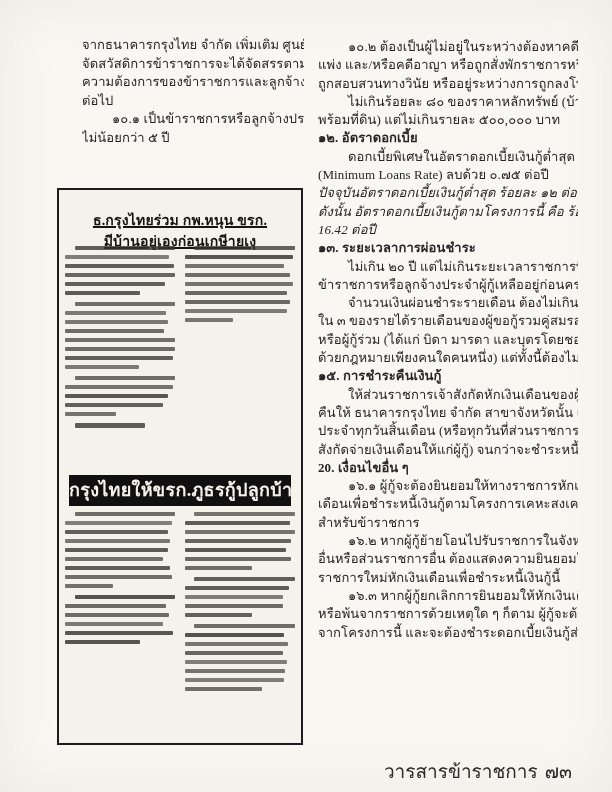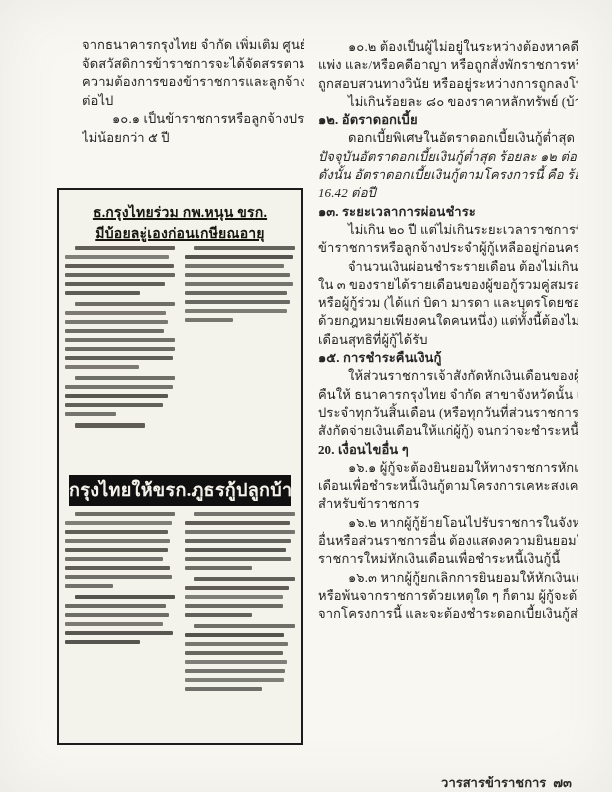--- a/index.html
+++ b/index.html
@@ -36,21 +36,21 @@
   .clip-headline{
     font-weight:bold;
     font-size:14px;
     line-height:21px;
     text-align:center;
     text-decoration:underline;
     text-decoration-thickness:1.5px;
     letter-spacing:0.2px;
     color:#17150f;
   }
-  .clip-headline.first{margin-top:12px;}
+  .clip-headline.first{margin-top:20px;}
   .clip-cols{
     position:absolute;left:6px;right:6px;
     display:flex;gap:9px;
     overflow:hidden;
   }
   .clip-cols.top{top:56px;height:206px;}
   .clip-cols.bottom{top:322px;height:224px;}
   .clip-col{flex:1;min-width:0;}
   .sim-line{
     height:4.2px;
@@ -67,44 +67,44 @@
     font-size:18px;
     line-height:31px;
     text-align:center;
     white-space:nowrap;
     overflow:hidden;
     letter-spacing:0.3px;
   }
   
   .footer{
     position:absolute;
-    top:772px;right:40px;
-    font-size:13px;
-    font-weight:bold;
+    top:756px;right:40px;
+    font-size:19px;
+    font-weight:normal;
     color:#2b2a26;
   }
   .footer .pgnum{margin-left:7px;}
 </style>
 </head>
 <body>
 
 <div class="page">
 
   <div id="left-top" class="textcol" style="left:82px;top:36px;width:222px;height:146px;">
       <div class="tline">จากธนาคารกรุงไทย จำกัด เพิ่มเติม ศูนย์ประสานการ</div>
       <div class="tline">จัดสวัสดิการข้าราชการจะได้จัดสรรตามสัดส่วนและ</div>
       <div class="tline">ความต้องการของข้าราชการและลูกจ้างในแต่ละจังหวัด</div>
       <div class="tline">ต่อไป</div>
       <div class="tline indent">๑๐.๑ เป็นข้าราชการหรือลูกจ้างประจำมาแล้ว</div>
       <div class="tline">ไม่น้อยกว่า ๕ ปี</div>
     </div>
 
   <div class="clipping">
     <div class="clip-headline first">ธ.กรุงไทยร่วม กพ.หนุน ขรก.</div>
-    <div class="clip-headline">มีบ้อยละู่เองก่อนเกษียณอายุ</div>
+    <div class="clip-headline">มีบ้านอยู่เองก่อนเกษีายเงุ</div>
 
     <div class="clip-cols top">
       <div class="clip-col">
           <div class="sim-line" style="margin-left: 9%; width: 91%; opacity: 0.79;"></div>
           <div class="sim-line" style="width: 94.2621%; opacity: 0.61;"></div>
           <div class="sim-line" style="width: 98.6605%; opacity: 0.79;"></div>
           <div class="sim-line" style="width: 99.2469%; opacity: 0.74;"></div>
           <div class="sim-line" style="width: 90.0771%; opacity: 0.78;"></div>
           <div class="sim-line" style="width: 67.7619%; opacity: 0.8;"></div>
           <div class="sim-line" style="margin-left: 9%; margin-top: 7px; width: 91%; opacity: 0.7;"></div>
@@ -178,33 +178,34 @@
           <div class="sim-line" style="width: 69.8623%; opacity: 0.69;"></div>
         </div>
     </div>
   </div>
 
   <div id="right-col" class="textcol" style="left:318px;top:38px;width:260px;height:716px;">
       <div class="tline indent">๑๐.๒ ต้องเป็นผู้ไม่อยู่ในระหว่างต้องหาคดี</div>
       <div class="tline">แพ่ง และ/หรือคดีอาญา หรือถูกสั่งพักราชการหรือ</div>
       <div class="tline">ถูกสอบสวนทางวินัย หรืออยู่ระหว่างการถูกลงโทษ</div>
       <div class="tline indent">ไม่เกินร้อยละ ๘๐ ของราคาหลักทรัพย์ (บ้าน</div>
+      <div class="tline">พร้อมที่ดิน) แต่ไม่เกินรายละ ๕๐๐,๐๐๐ บาท</div>
       <div class="tline bold">๑๒. อัตราดอกเบี้ย</div>
       <div class="tline indent">ดอกเบี้ยพิเศษในอัตราดอกเบี้ยเงินกู้ต่ำสุด</div>
+      <div class="tline">(Minimum Loans Rate) ลบด้วย ๐.๗๕ ต่อปี</div>
       <div class="tline italic">ปัจจุบันอัตราดอกเบี้ยเงินกู้ต่ำสุด ร้อยละ ๑๒ ต่อปี</div>
       <div class="tline italic">ดังนั้น อัตราดอกเบี้ยเงินกู้ตามโครงการนี้ คือ ร้อยละ</div>
       <div class="tline italic">16.42 ต่อปี</div>
       <div class="tline bold">๑๓. ระยะเวลาการผ่อนชำระ</div>
       <div class="tline indent">ไม่เกิน ๒๐ ปี แต่ไม่เกินระยะเวลาราชการที่</div>
       <div class="tline">ข้าราชการหรือลูกจ้างประจำผู้กู้เหลืออยู่ก่อนครบ</div>
       <div class="tline indent">จำนวนเงินผ่อนชำระรายเดือน ต้องไม่เกิน ๑</div>
       <div class="tline">ใน ๓ ของรายได้รายเดือนของผู้ขอกู้รวมคู่สมรส (ถ้ามี)</div>
       <div class="tline">หรือผู้กู้ร่วม (ได้แก่ บิดา มารดา และบุตรโดยชอบ</div>
       <div class="tline">ด้วยกฎหมายเพียงคนใดคนหนึ่ง) แต่ทั้งนี้ต้องไม่เกินเงิน</div>
-      <div class="tline">เดือนสุทธิที่ผู้กู้ได้รับ</div>
       <div class="tline bold">๑๕. การชำระคืนเงินกู้</div>
       <div class="tline indent">ให้ส่วนราชการเจ้าสังกัดหักเงินเดือนของผู้กู้ส่ง</div>
       <div class="tline">คืนให้ ธนาคารกรุงไทย จำกัด สาขาจังหวัดนั้น เป็น</div>
       <div class="tline">ประจำทุกวันสิ้นเดือน (หรือทุกวันที่ส่วนราชการเจ้า</div>
       <div class="tline">สังกัดจ่ายเงินเดือนให้แก่ผู้กู้) จนกว่าจะชำระหนี้เสร็จสิ้น</div>
       <div class="tline bold">20. เงื่อนไขอื่น ๆ</div>
       <div class="tline indent">๑๖.๑ ผู้กู้จะต้องยินยอมให้ทางราชการหักเงิน</div>
       <div class="tline">เดือนเพื่อชำระหนี้เงินกู้ตามโครงการเคหะสงเคราะห์</div>
       <div class="tline">สำหรับข้าราชการ</div>
       <div class="tline indent">๑๖.๒ หากผู้กู้ย้ายโอนไปรับราชการในจังหวัด</div>

